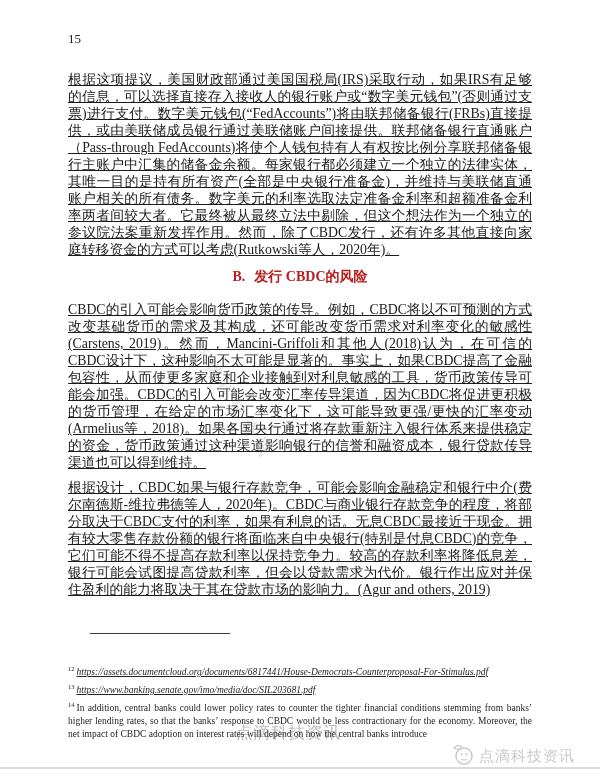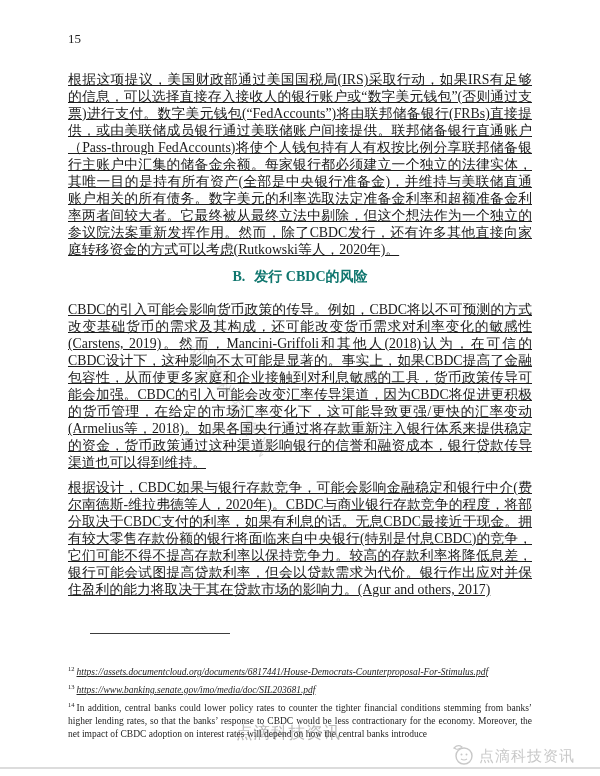--- a/index.html
+++ b/index.html
@@ -32,21 +32,21 @@
     text-align: justify;
     margin-bottom: 8px;
     color: #1b1b1b;
     text-decoration: underline;
   }
   .section-heading {
     font-size: 14px;
     font-weight: bold;
     text-align: center;
     margin: 10px 0 15px 0;
-    color: #0f766e;
+    color: #b91c1c;
   }
   .section-heading .prefix { margin-right: 9px; }
   .footnote-area {
     position: absolute;
     top: 633px;
     left: 68px;
     width: 464px;
   }
   .fn-separator {
     width: 140px;
@@ -127,21 +127,21 @@
   <div class="page-number">15</div>
 
   <div class="content">
     <p class="body-para">根据这项提议，美国财政部通过美国国税局(IRS)采取行动，如果IRS有足够的信息，可以选择直接存入接收人的银行账户或“数字美元钱包”(否则通过支票)进行支付。数字美元钱包(“FedAccounts”)将由联邦储备银行(FRBs)直接提供，或由美联储成员银行通过美联储账户间接提供。联邦储备银行直通账户（Pass-through FedAccounts)将使个人钱包持有人有权按比例分享联邦储备银行主账户中汇集的储备金余额。每家银行都必须建立一个独立的法律实体，其唯一目的是持有所有资产(全部是中央银行准备金)，并维持与美联储直通账户相关的所有债务。数字美元的利率选取法定准备金利率和超额准备金利率两者间较大者。它最终被从最终立法中剔除，但这个想法作为一个独立的参议院法案重新发挥作用。然而，除了CBDC发行，还有许多其他直接向家庭转移资金的方式可以考虑(Rutkowski等人，2020年)。</p>
 
     <h2 class="section-heading">
       <span class="prefix">B.</span><span>发行 CBDC的风险</span>
     </h2>
 
     <p class="body-para">CBDC的引入可能会影响货币政策的传导。例如，CBDC将以不可预测的方式改变基础货币的需求及其构成，还可能改变货币需求对利率变化的敏感性(Carstens, 2019)。然而，Mancini-Griffoli和其他人(2018)认为，在可信的CBDC设计下，这种影响不太可能是显著的。事实上，如果CBDC提高了金融包容性，从而使更多家庭和企业接触到对利息敏感的工具，货币政策传导可能会加强。CBDC的引入可能会改变汇率传导渠道，因为CBDC将促进更积极的货币管理，在给定的市场汇率变化下，这可能导致更强/更快的汇率变动(Armelius等，2018)。如果各国央行通过将存款重新注入银行体系来提供稳定的资金，货币政策通过这种渠道影响银行的信誉和融资成本，银行贷款传导渠道也可以得到维持。</p>
-    <p class="body-para">根据设计，CBDC如果与银行存款竞争，可能会影响金融稳定和银行中介(费尔南德斯-维拉弗德等人，2020年)。CBDC与商业银行存款竞争的程度，将部分取决于CBDC支付的利率，如果有利息的话。无息CBDC最接近于现金。拥有较大零售存款份额的银行将面临来自中央银行(特别是付息CBDC)的竞争，它们可能不得不提高存款利率以保持竞争力。较高的存款利率将降低息差，银行可能会试图提高贷款利率，但会以贷款需求为代价。银行作出应对并保住盈利的能力将取决于其在贷款市场的影响力。(Agur and others, 2017)</p>
+    <p class="body-para">根据设计，CBDC如果与银行存款竞争，可能会影响金融稳定和银行中介(费尔南德斯-维拉弗德等人，2020年)。CBDC与商业银行存款竞争的程度，将部分取决于CBDC支付的利率，如果有利息的话。无息CBDC最接近于现金。拥有较大零售存款份额的银行将面临来自中央银行(特别是付息CBDC)的竞争，它们可能不得不提高存款利率以保持竞争力。较高的存款利率将降低息差，银行可能会试图提高贷款利率，但会以贷款需求为代价。银行作出应对并保住盈利的能力将取决于其在贷款市场的影响力。(Agur and others, 2019)</p>
   </div>
 
   <div class="footnote-area">
     <div class="fn-separator"></div>
 
     <div class="footnote">
       <sup>12</sup><a class="fn-link">https://assets.documentcloud.org/documents/6817441/House-Democrats-Counterproposal-For-Stimulus.pdf</a>
     </div>
 
     <div class="footnote">

